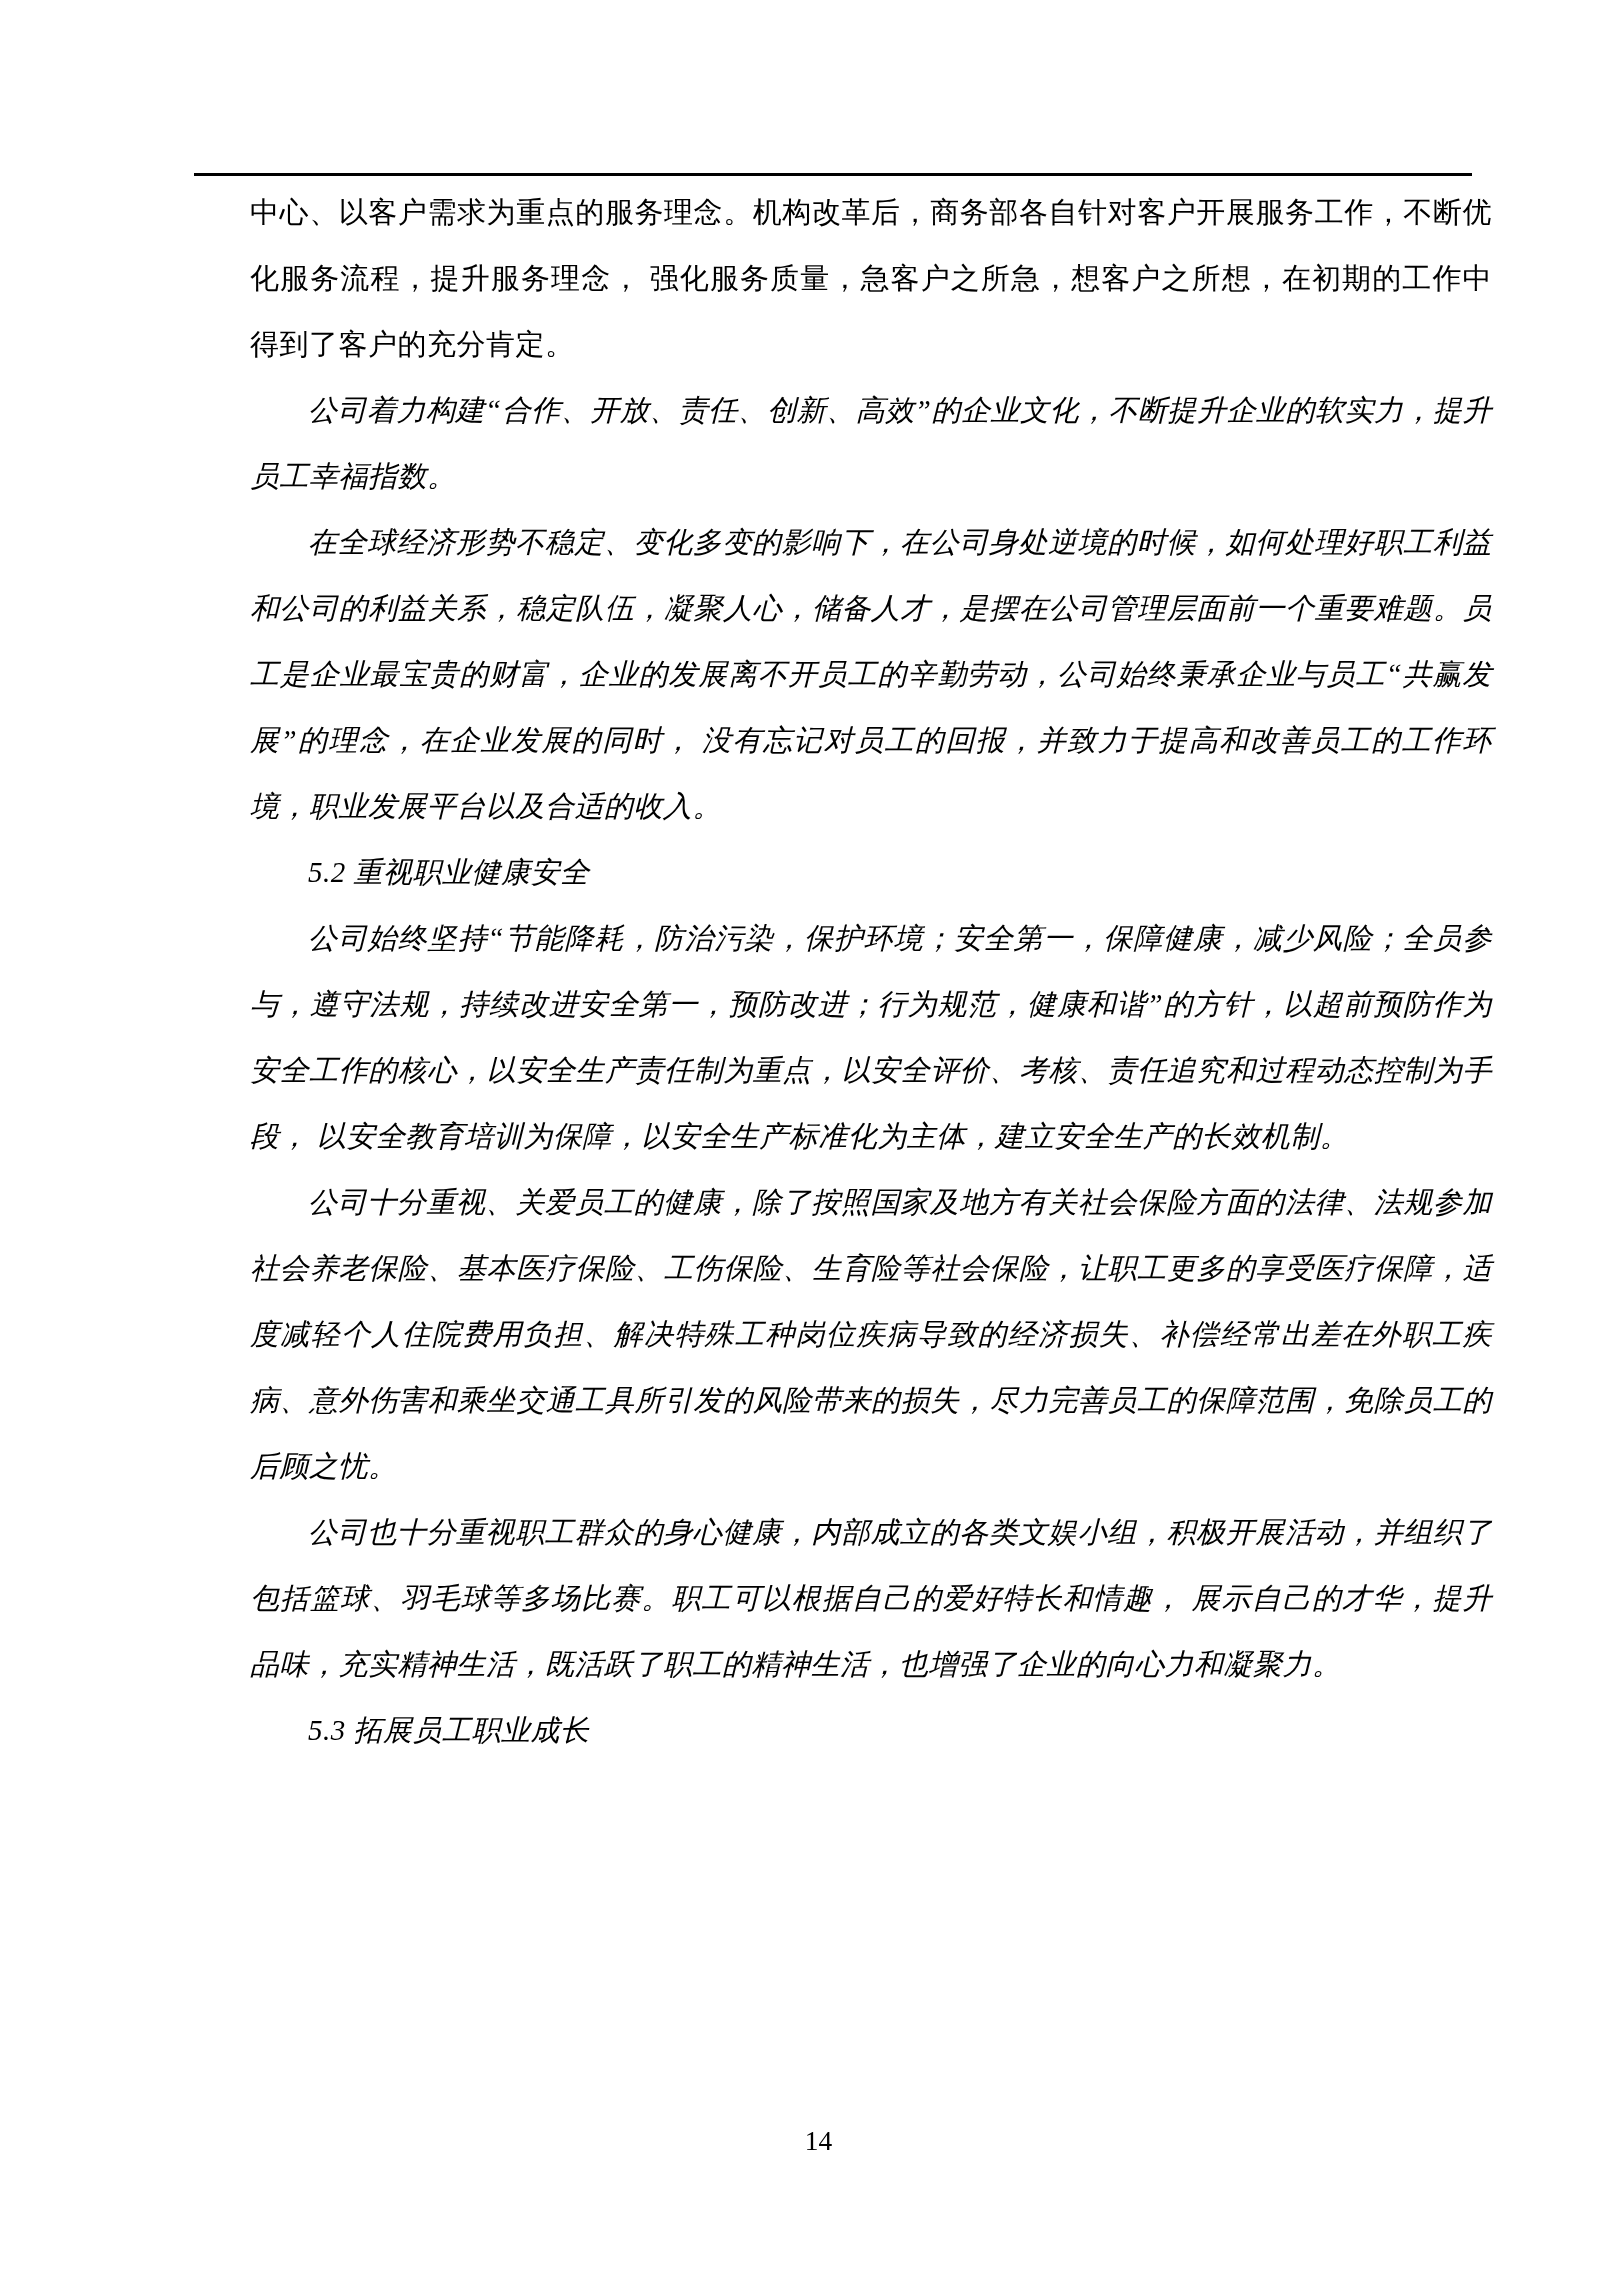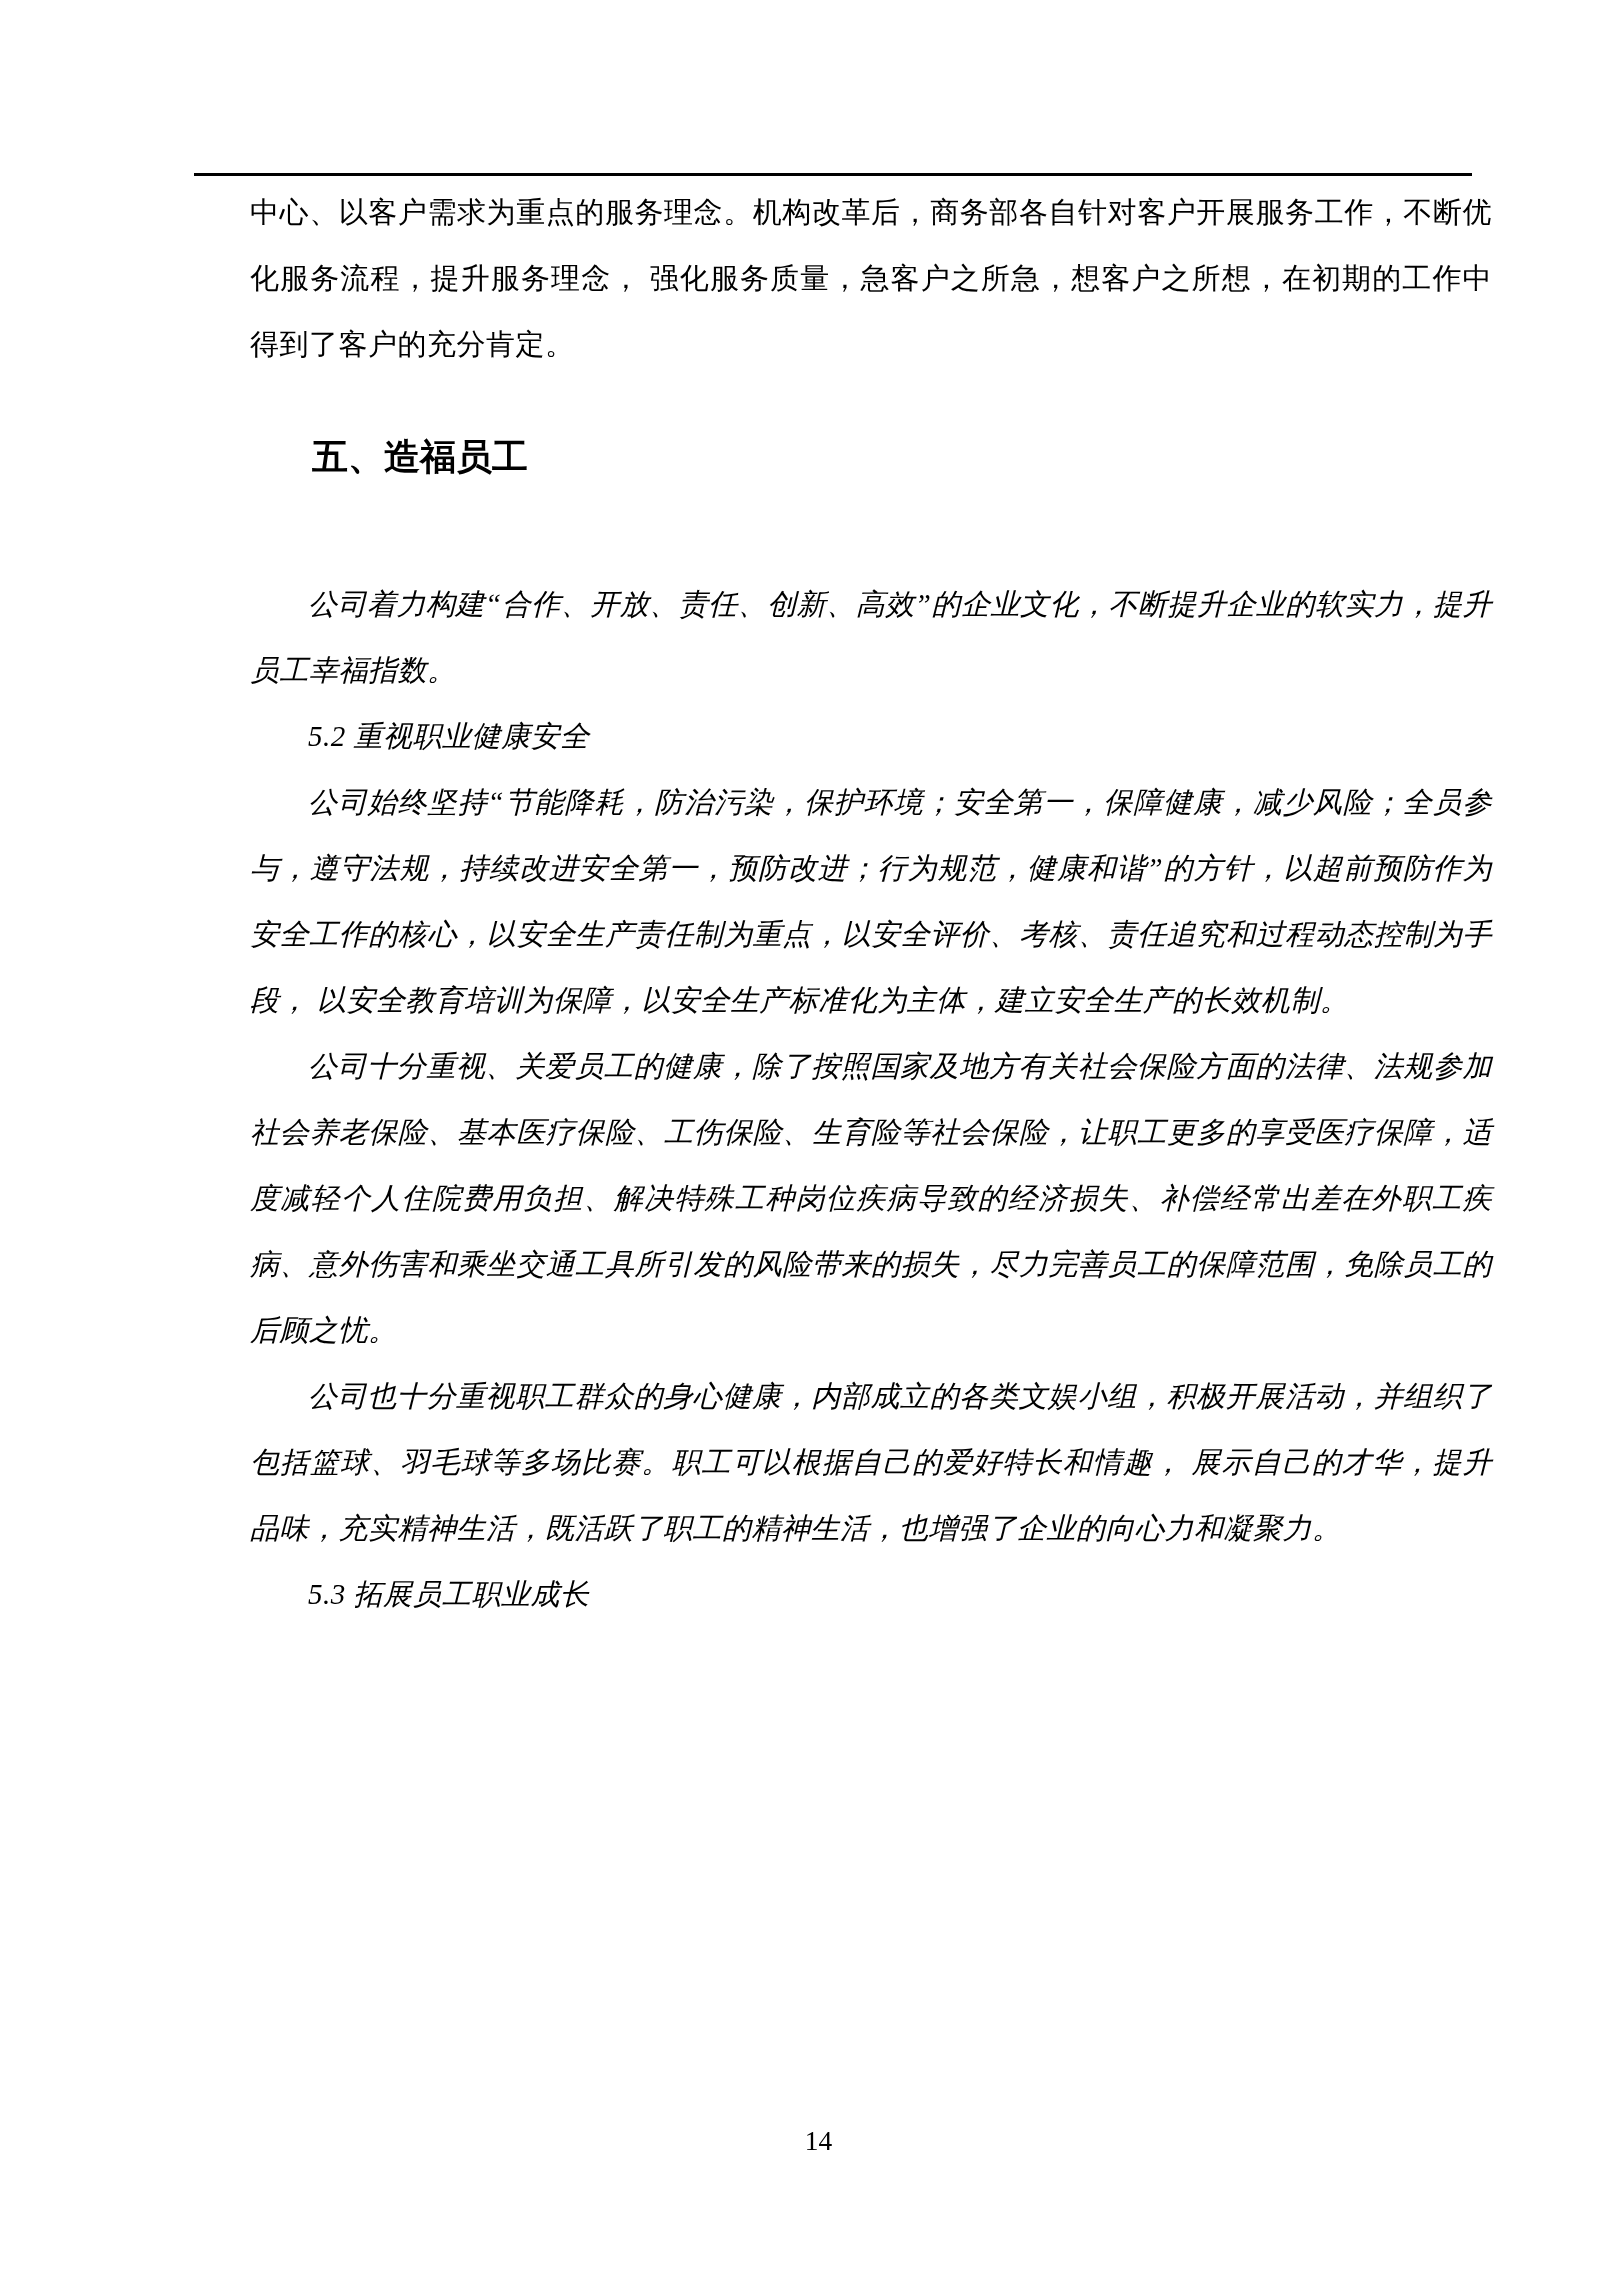--- a/index.html
+++ b/index.html
@@ -63,25 +63,25 @@
 <body>
 
 <div class="page">
 
   <div class="header-rule"></div>
 
   <div class="content">
 
     <p class="para">中心、以客户需求为重点的服务理念。机构改革后，商务部各自针对客户开展服务工作，不断优化服务流程，提升服务理念， 强化服务质量，急客户之所急，想客户之所想，在初期的工作中得到了客户的充分肯定。</p>
 
-    <h2 class="section-heading">五、造福员工</h2>
 
     <p class="para indent">公司着力构建“合作、开放、责任、创新、高效”的企业文化，不断提升企业的软实力，提升员工幸福指数。</p>
 
 
+    <p class="para indent">在全球经济形势不稳定、变化多变的影响下，在公司身处逆境的时候，如何处理好职工利益和公司的利益关系，稳定队伍，凝聚人心，储备人才，是摆在公司管理层面前一个重要难题。员工是企业最宝贵的财富，企业的发展离不开员工的辛勤劳动，公司始终秉承企业与员工“共赢发展”的理念，在企业发展的同时， 没有忘记对员工的回报，并致力于提高和改善员工的工作环境，职业发展平台以及合适的收入。</p>
 
     <p class="para indent">5.2 重视职业健康安全</p>
 
     <p class="para indent">公司始终坚持“节能降耗，防治污染，保护环境；安全第一，保障健康，减少风险；全员参与，遵守法规，持续改进安全第一，预防改进；行为规范，健康和谐”的方针，以超前预防作为安全工作的核心，以安全生产责任制为重点，以安全评价、考核、责任追究和过程动态控制为手段， 以安全教育培训为保障，以安全生产标准化为主体，建立安全生产的长效机制。</p>
 
     <p class="para indent">公司十分重视、关爱员工的健康，除了按照国家及地方有关社会保险方面的法律、法规参加社会养老保险、基本医疗保险、工伤保险、生育险等社会保险，让职工更多的享受医疗保障，适度减轻个人住院费用负担、解决特殊工种岗位疾病导致的经济损失、补偿经常出差在外职工疾病、意外伤害和乘坐交通工具所引发的风险带来的损失，尽力完善员工的保障范围，免除员工的后顾之忧。</p>
 
     <p class="para indent">公司也十分重视职工群众的身心健康，内部成立的各类文娱小组，积极开展活动，并组织了包括篮球、羽毛球等多场比赛。职工可以根据自己的爱好特长和情趣， 展示自己的才华，提升品味，充实精神生活，既活跃了职工的精神生活，也增强了企业的向心力和凝聚力。</p>
 
     <p class="para indent">5.3 拓展员工职业成长</p>

